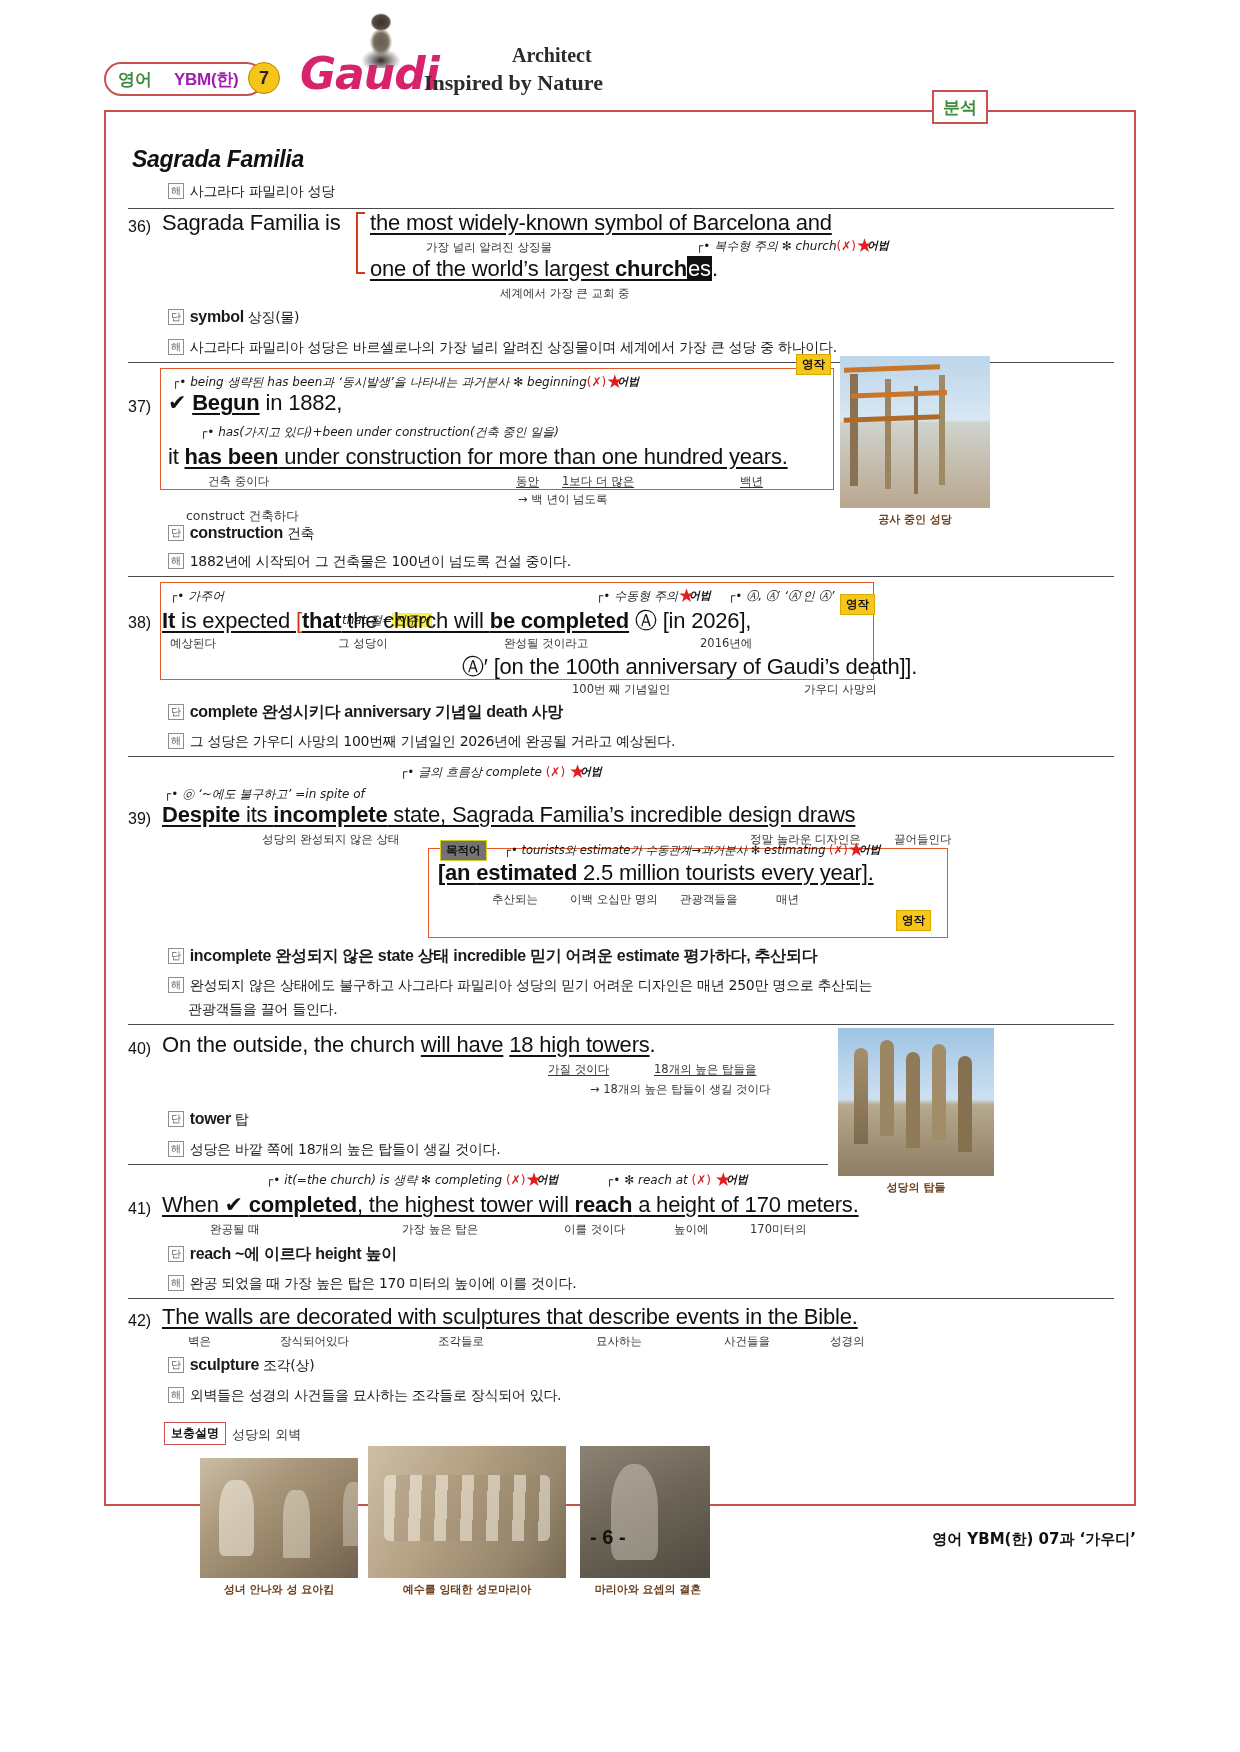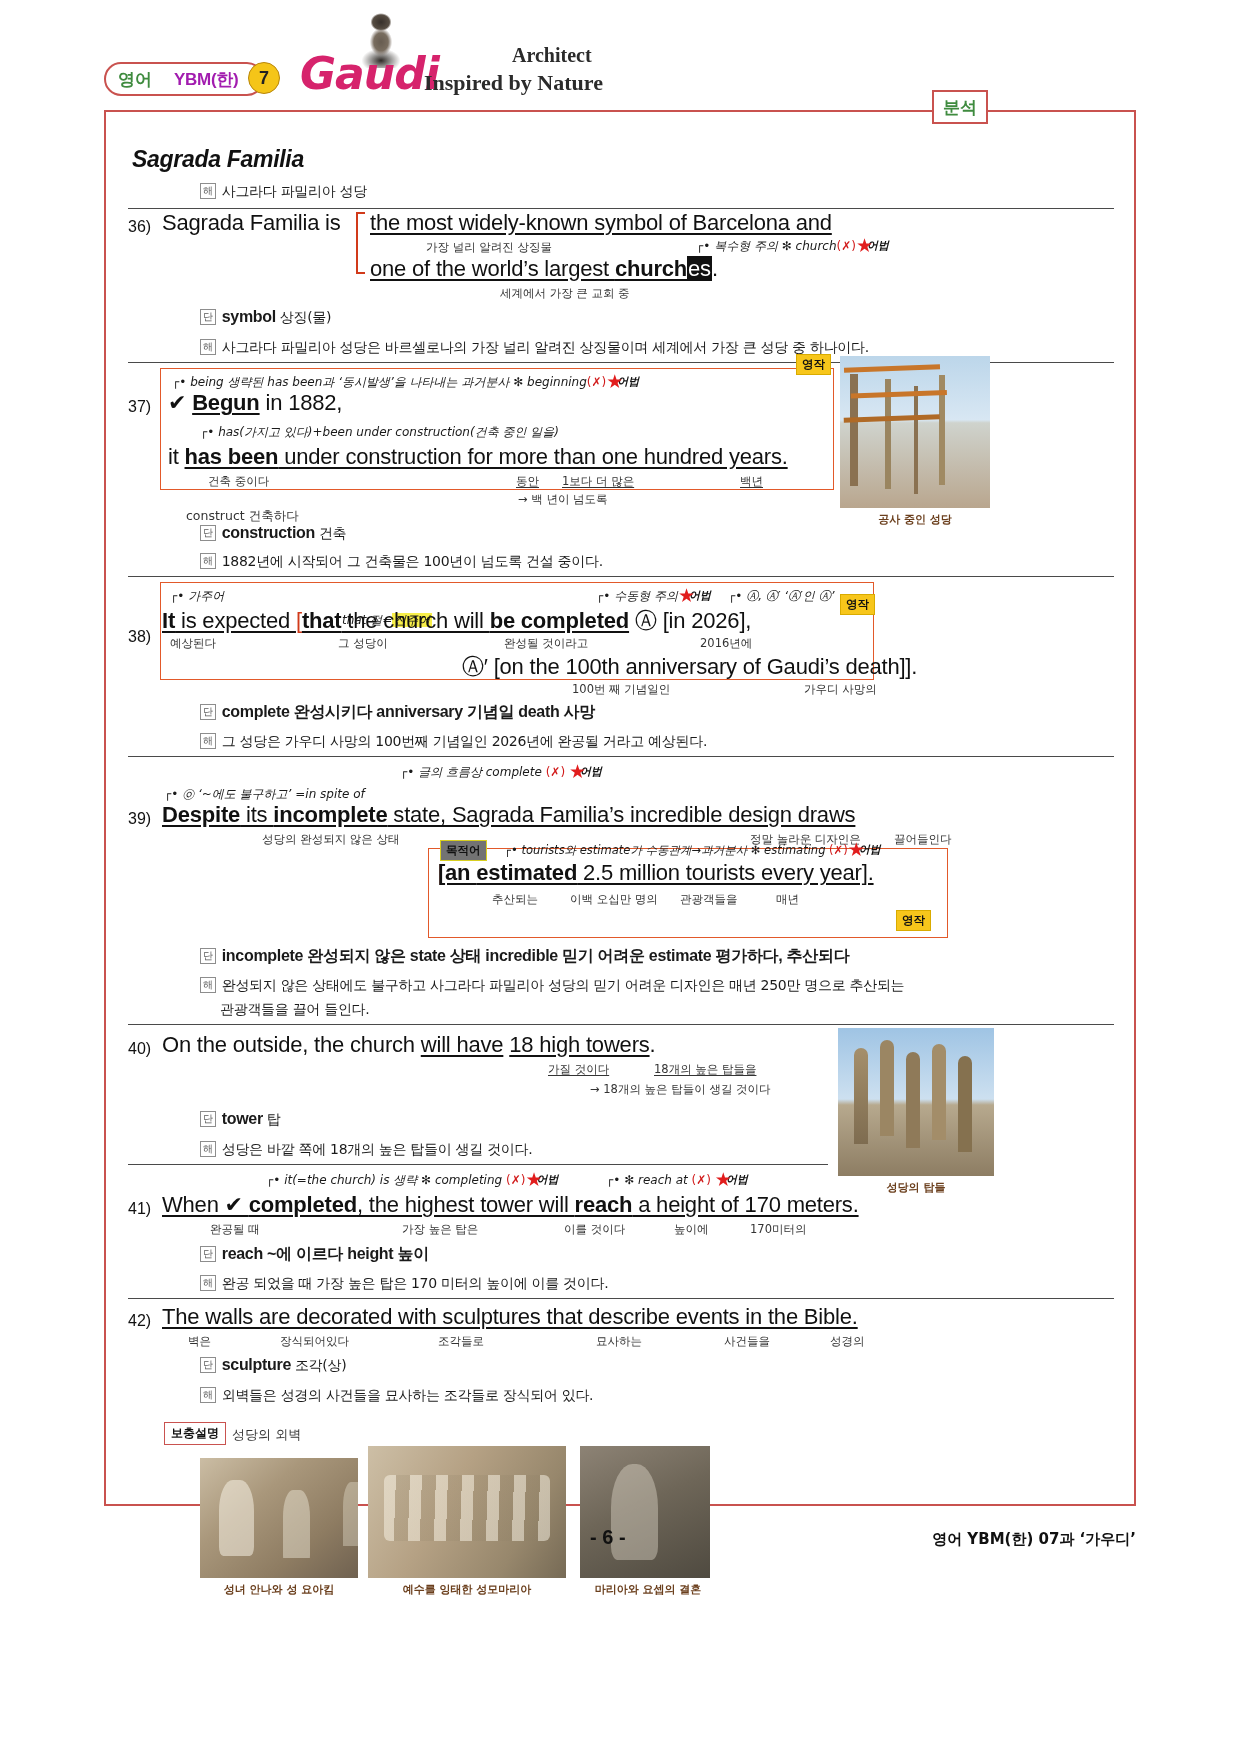--- a/index.html
+++ b/index.html
@@ -83,21 +83,21 @@
   }
 
   .kbadge {
     display:inline-block;
     border:1px solid #8d8d8d; color:#5a5a5a;
     font-size:10px; line-height:12px;
     padding:1px 2px; margin-right:6px;
     vertical-align:2px;
     font-family:"DejaVu Sans", sans-serif;
   }
-  .kline { position:absolute; font-size:15px; color:#1a1a1a; letter-spacing:-.3px;margin-left:32px; }
+  .kline { position:absolute; font-size:15px; color:#1a1a1a; letter-spacing:-.3px; }
   .kline .ko { font-family:"DejaVu Sans", sans-serif; font-size:14px; }
   .kline .en { font-weight:bold; font-size:16px; }
 
   .hrule { position:absolute; border-top:1px solid #4a4a4a; }
 
   .qnum { position:absolute; font-size:16px; color:#111; }
   .sent { position:absolute; font-size:22px; color:#111; white-space:nowrap; letter-spacing:-.2px; }
   .sent .u { text-decoration:underline; text-underline-offset:3px; }
   .sent .bu { font-weight:bold; text-decoration:underline; text-underline-offset:3px; }
   .hl-black { background:#111; color:#fff; padding:0 1px; }
@@ -292,21 +292,21 @@
     </div>
     <div class="note" style="left:238px; top:502px;">
       <span>that 절=</span><span class="hl-yellow">진주어</span>
     </div>
     <div class="note" style="left:492px; top:478px;">
       <span class="hook">┌•&nbsp;</span><span>수동형 주의</span><span class="star">★</span><span class="star-label">어법</span>
     </div>
     <div class="note" style="left:624px; top:478px;">
       <span class="hook">┌•&nbsp;</span><span>Ⓐ, Ⓐ′ ‘Ⓐ′인 Ⓐ’</span>
     </div>
-    <div class="qnum" style="left:24px; top:504px;margin-top:14px;">38)</div>
+    <div class="qnum" style="left:24px; top:504px;">38)</div>
     <div class="sent" style="left:58px; top:496px;"><span class="bu">It</span><span class="u"> is expected </span><span style="color:#d13a1a;">[</span><span class="bu">that</span><span class="u"> the church will </span><span class="bu">be completed</span><span> Ⓐ [in 2026],</span></div>
     <div class="gloss" style="left:66px; top:526px;">예상된다</div>
     <div class="gloss" style="left:234px; top:526px;">그 성당이</div>
     <div class="gloss" style="left:400px; top:526px;">완성될 것이라고</div>
     <div class="gloss" style="left:596px; top:526px;">2016년에</div>
 
     <div class="sent" style="left:358px; top:542px;">Ⓐ′ [on the 100th anniversary of Gaudi’s death]].</div>
     <div class="gloss" style="left:468px; top:572px;">100번 째 기념일인</div>
     <div class="gloss" style="left:700px; top:572px;">가우디 사망의</div>
 

